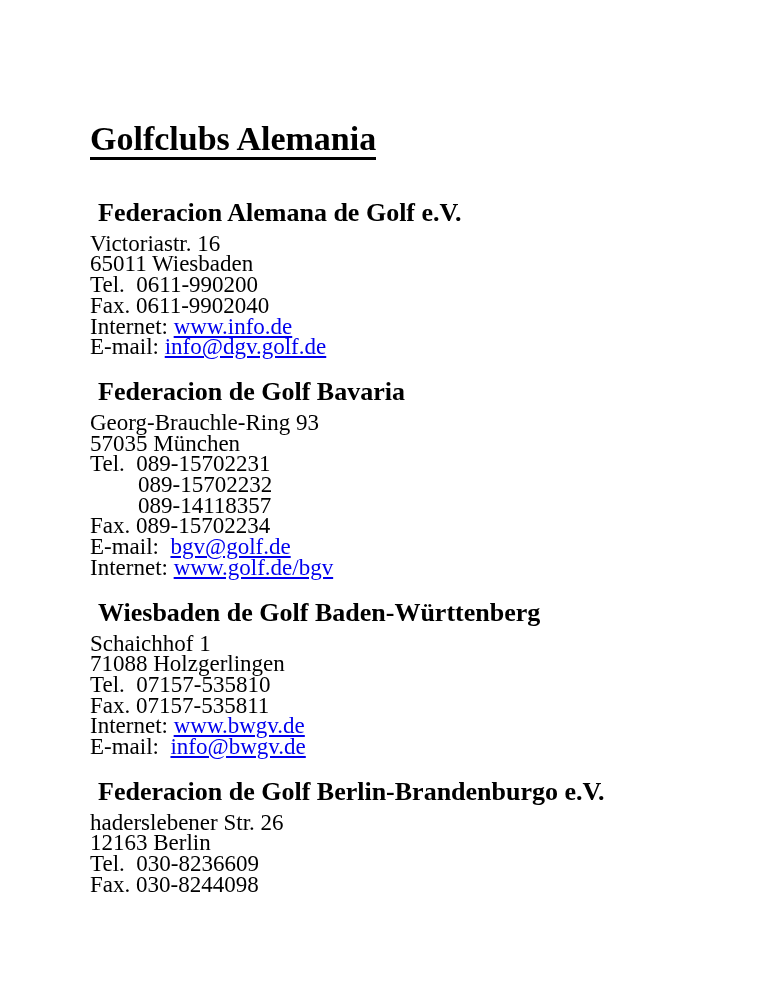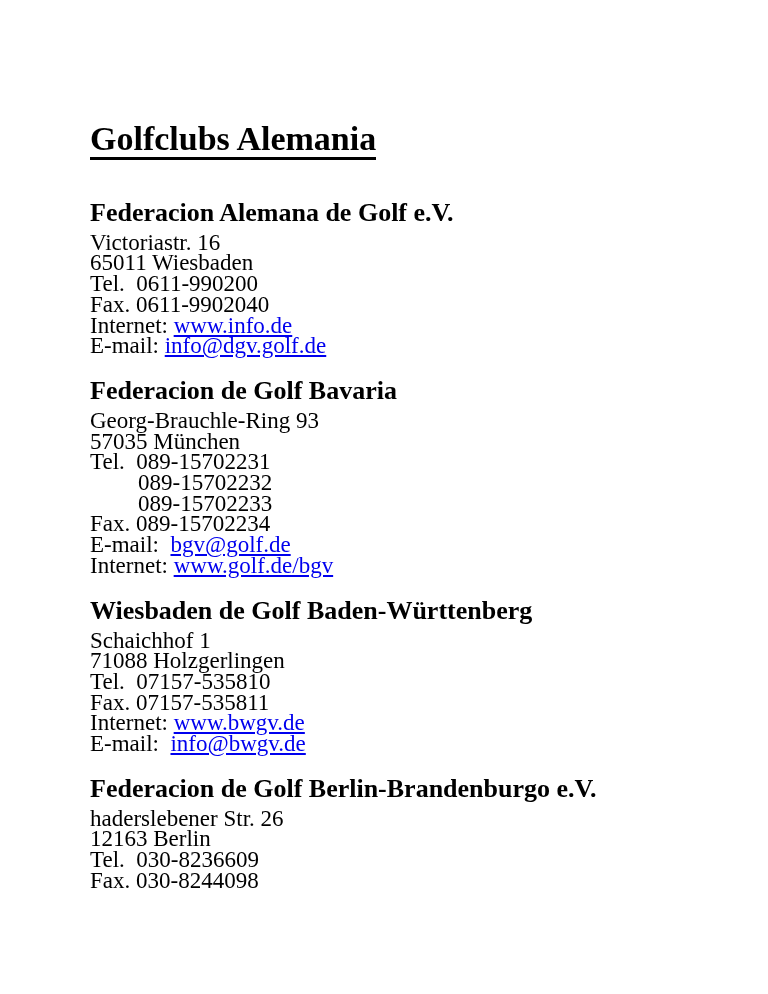--- a/index.html
+++ b/index.html
@@ -25,21 +25,21 @@
   }
   .title-text {
     display: inline-block;
     border-bottom: 3px solid #000000;
     padding-bottom: 0;
   }
   .section-heading {
     font-size: 26px;
     font-weight: bold;
     line-height: 1;
-    margin: 0;
+    margin: 8px;
     white-space: pre-wrap;
   }
   .doc-section + .doc-section { margin-top: 21px; }
   .section-body { margin-top: 7px; }
   .doc-line {
     font-size: 23px;
     line-height: 20.7px;
     white-space: pre-wrap;
   }
   .doc-line.indent { padding-left: 2.09em; }
@@ -68,21 +68,21 @@
           <div class="doc-line"><span>E-mail: </span><a class="doc-link" href="#">info@dgv.golf.de</a></div>
         </div>
       </section>
       <section class="doc-section">
         <h2 class="section-heading">Federacion de Golf Bavaria</h2>
         <div class="section-body">
           <div class="doc-line">Georg-Brauchle-Ring 93</div>
           <div class="doc-line">57035 München</div>
           <div class="doc-line">Tel.  089-15702231</div>
           <div class="doc-line indent">089-15702232</div>
-          <div class="doc-line indent">089-15702233</div>
+          <div class="doc-line indent">089-14118357</div>
           <div class="doc-line">Fax. 089-15702234</div>
           <div class="doc-line"><span>E-mail:  </span><a class="doc-link" href="#">bgv@golf.de</a></div>
           <div class="doc-line"><span>Internet: </span><a class="doc-link" href="#">www.golf.de/bgv</a></div>
         </div>
       </section>
       <section class="doc-section">
         <h2 class="section-heading">Wiesbaden de Golf Baden-Württenberg</h2>
         <div class="section-body">
           <div class="doc-line">Schaichhof 1</div>
           <div class="doc-line">71088 Holzgerlingen</div>

